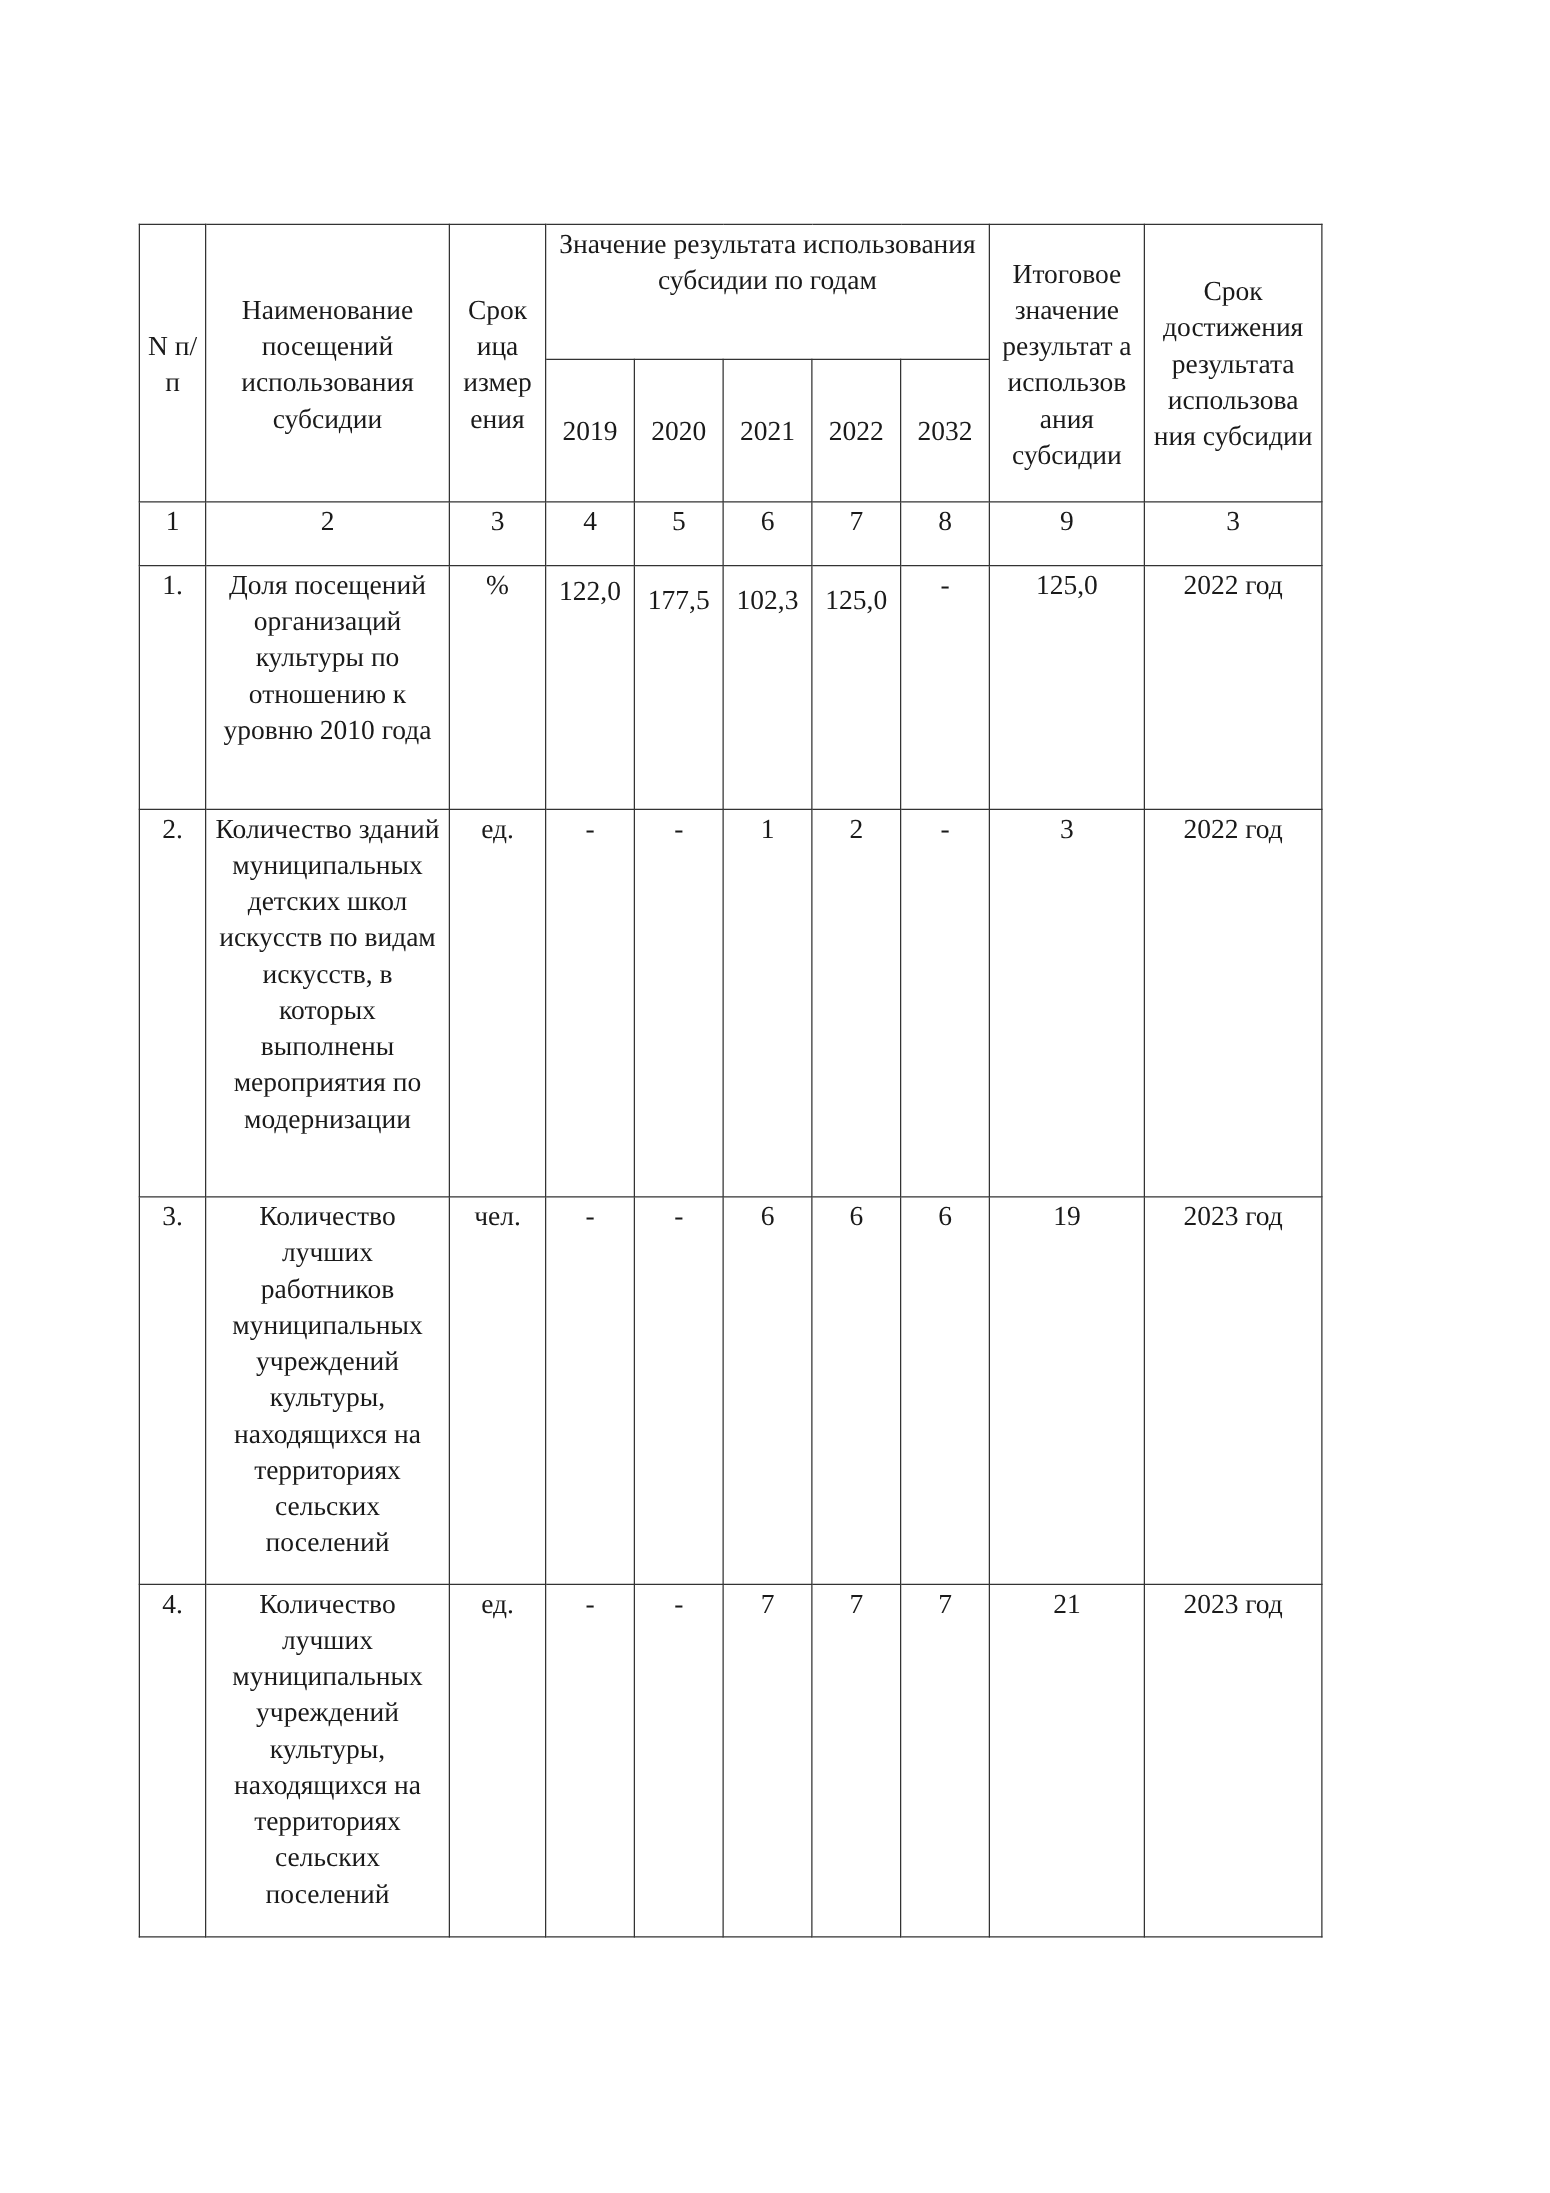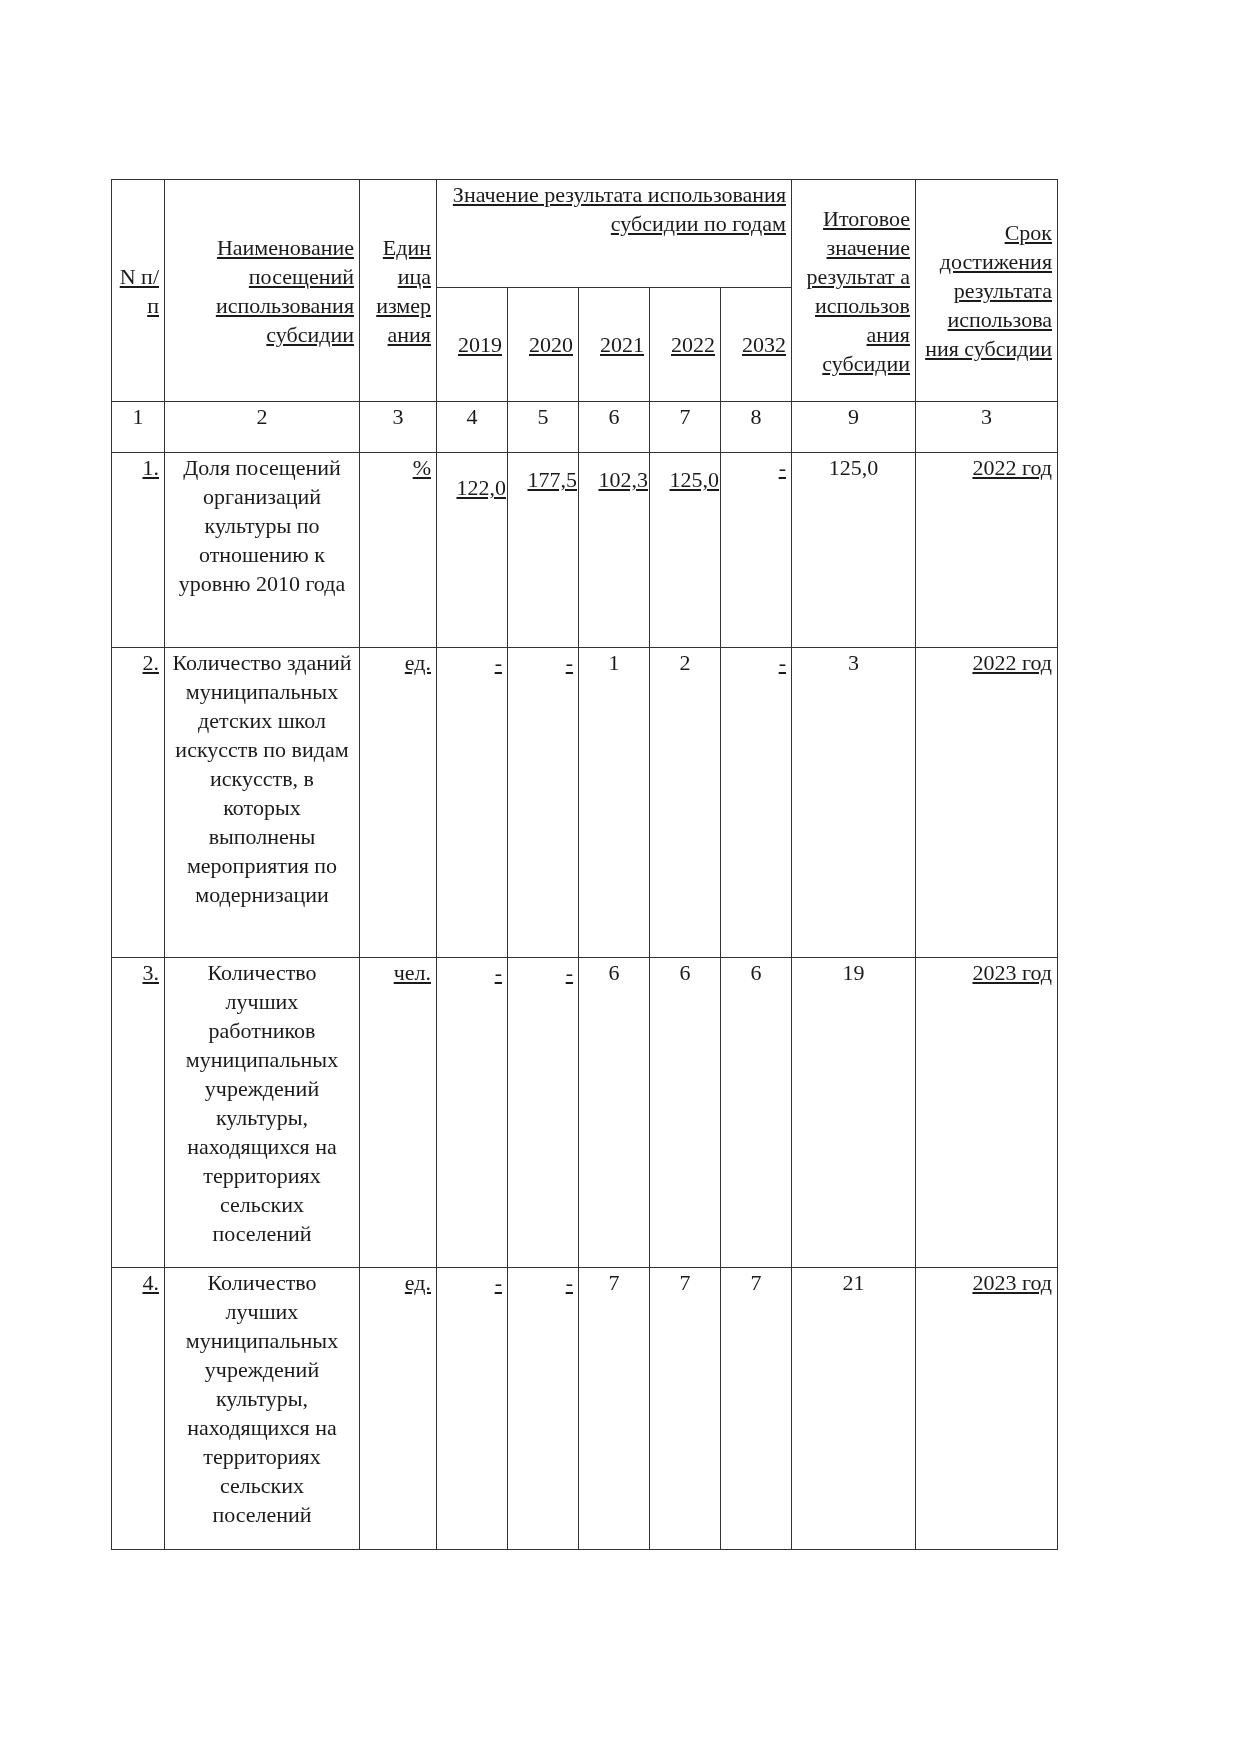--- a/index.html
+++ b/index.html
@@ -1,21 +1,21 @@
 <!DOCTYPE html>
 <html><head>
 <meta charset="utf-8">
 <style>
   html, body { margin: 0; padding: 0; background: #ffffff; }
   body { width: 1240px; height: 1754px; position: relative; overflow: hidden;
          font-family: "Liberation Serif", "DejaVu Serif", serif; color: #1a1a1a; }
   table.res { position: absolute; left: 111px; top: 179px; border-collapse: collapse;
               table-layout: fixed; font-size: 22px; line-height: 29px; }
   table.res td { border: 1.5px solid #333; padding: 0 5px; vertical-align: top; }
-  .c { text-align: right; text-decoration: underline; }
+  .c { text-align: center; }
   .l { text-align: center; }
   .vm { vertical-align: middle !important; }
   .hdr td { padding-top: 10px; padding-bottom: 8px; }
   .num td { height: 50px; vertical-align: middle; text-align: center; padding: 0; }
   .data td { padding-top: 12px; padding-bottom: 6px; }
 </style>
 </head>
 <body>
 
 <table class="res">
@@ -28,21 +28,21 @@
       <col style="width:71px">
       <col style="width:71px">
       <col style="width:71px">
     <col style="width:124px">
       <col style="width:142px">
   </colgroup>
   <tbody>
       <tr class="hdr" style="height:108px">
     <td rowspan="2" class="c vm">N п/п</td>
     <td rowspan="2" class="c vm">Наименование посещений использования субсидии</td>
-    <td rowspan="2" class="c vm">Един ица измер ания</td>
+    <td rowspan="2" class="c vm">Срок ица измер ения</td>
     <td colspan="5" class="c">Значение результата использования субсидии по годам</td>
     <td rowspan="2" class="c vm">Итоговое значение результат а использов ания субсидии</td>
     <td rowspan="2" class="c vm">Срок достижения результата использова ния субсидии</td>
   </tr>
   <tr style="height:114px">
     <td class="c vm">2019</td>
     <td class="c vm">2020</td>
     <td class="c vm">2021</td>
     <td class="c vm">2022</td>
     <td class="c vm">2032</td>
@@ -57,21 +57,21 @@
     <td>7</td>
     <td>8</td>
     <td>9</td>
     <td>3</td>
   </tr>
 
   <tr class="data" style="height:195px">
     <td class="c">1.</td>
     <td class="l">Доля посещений организаций культуры по отношению к уровню 2010 года</td>
     <td class="c">%</td>
-    <td class="c" style="padding:20px 1px 6px">122,0</td>
+    <td class="c" style="padding:5px 1px 6px">122,0</td>
     <td class="c" style="padding:12px 1px 6px">177,5</td>
     <td class="c" style="padding:12px 1px 6px">102,3</td>
     <td class="c" style="padding:12px 1px 6px">125,0</td>
     <td class="c">-</td>
     <td class="l">125,0</td>
     <td class="c">2022 год</td>
   </tr>
 
   <tr class="data" style="height:310px">
     <td class="c">2.</td>

